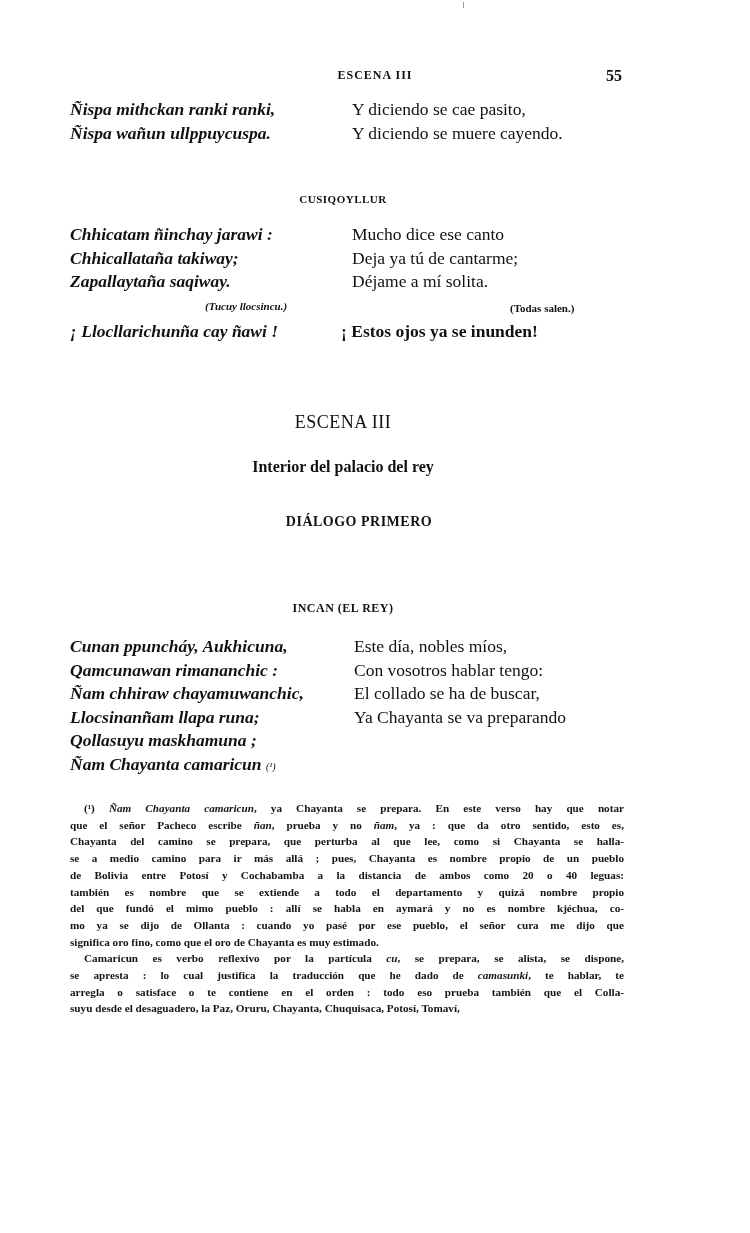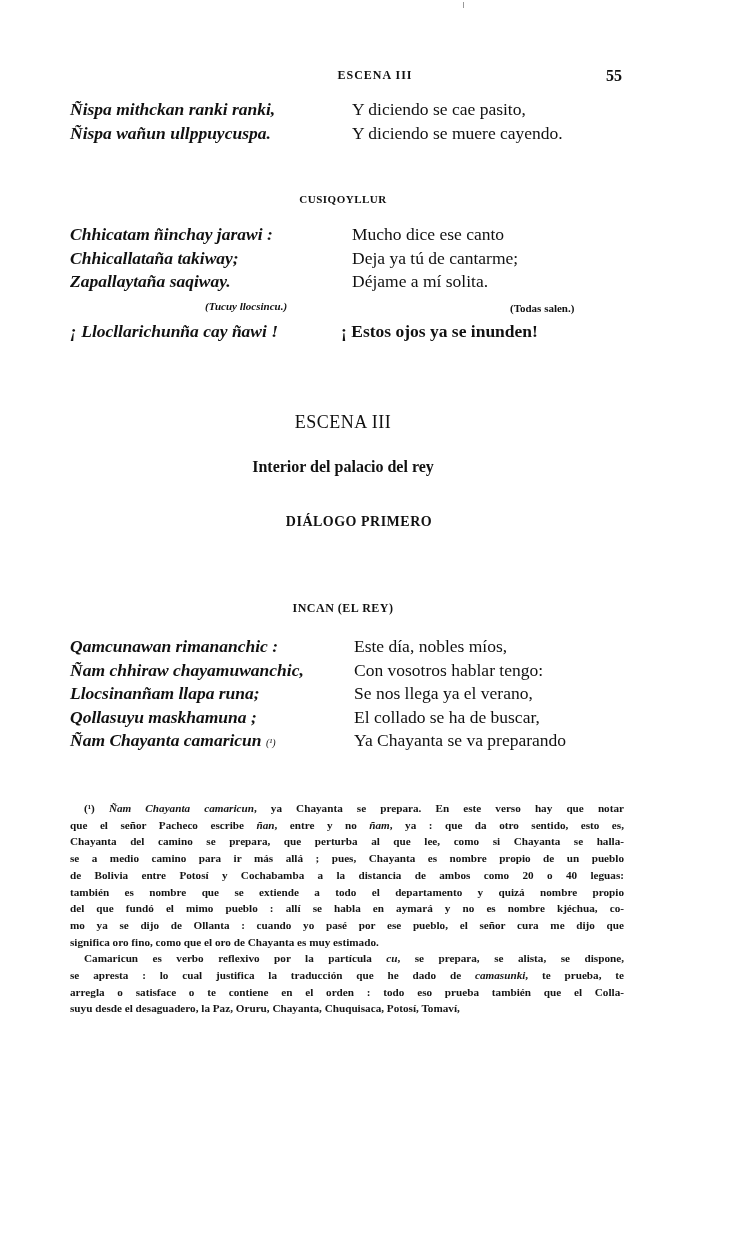--- a/index.html
+++ b/index.html
@@ -65,42 +65,42 @@
   <div class="abs stage" style="top:302px; left:510px;font-family:Liberation Serif, serif;">(Todas salen.)</div>
   <div class="abs verse quechua" style="top:320px; left:70px;">¡ Llocllarichunña cay ñawi !</div>
   <div class="abs verse spanish" style="top:320px; left:341px; font-weight:bold;">¡ Estos ojos ya se inunden!</div>
 
   <div class="abs scene-title">ESCENA III</div>
   <div class="abs subtitle" style="top:458px;">Interior del palacio del rey</div>
   <div class="abs dialogue">DIÁLOGO PRIMERO</div>
 
   <div class="abs speaker" style="top:601px; width:686px; font-size:12px;">INCAN (EL REY)</div>
   <div class="abs verse quechua" style="top:635px; left:70px;">
+    <span class="line">Cunan ppuncháy, Aukhicuna,</span>
     <span class="line">Qamcunawan rimananchic :</span>
     <span class="line">Ñam chhiraw chayamuwanchic,</span>
     <span class="line">Llocsinanñam llapa runa;</span>
     <span class="line">Qollasuyu maskhamuna ;</span>
     <span class="line"><span>Ñam Chayanta camaricun</span> <span class="ref">(¹)</span></span>
   </div>
   <div class="abs verse spanish" style="top:635px; left:354px;">
     <span class="line">Este día, nobles míos,</span>
     <span class="line">Con vosotros hablar tengo:</span>
-    <span class="line">Se nos llega ya el verano,</span>
     <span class="line">El collado se ha de buscar,</span>
     <span class="line">Ya Chayanta se va preparando</span>
   </div>
 
   <div class="footnote" id="footnote">
       <span class="line indent"><span>(¹) </span><em>Ñam Chayanta camaricun</em><span>, ya Chayanta se prepara. En este verso hay que notar</span></span>
-      <span class="line"><span>que el señor Pacheco escribe </span><em>ñan</em><span>, entre y no </span><em>ñam</em><span>, ya : que da otro sentido, esto es,</span></span>
+      <span class="line"><span>que el señor Pacheco escribe </span><em>ñan</em><span>, prueba y no </span><em>ñam</em><span>, ya : que da otro sentido, esto es,</span></span>
       <span class="line"><span>Chayanta del camino se prepara, que perturba al que lee, como si Chayanta se halla-</span></span>
       <span class="line"><span>se a medio camino para ir más allá ; pues, Chayanta es nombre propio de un pueblo</span></span>
       <span class="line"><span>de Bolivia entre Potosí y Cochabamba a la distancia de ambos como 20 o 40 leguas:</span></span>
       <span class="line"><span>también es nombre que se extiende a todo el departamento y quizá nombre propio</span></span>
       <span class="line"><span>del que fundó el mimo pueblo : allí se habla en aymará y no es nombre kjéchua, co-</span></span>
       <span class="line"><span>mo ya se dijo de Ollanta : cuando yo pasé por ese pueblo, el señor cura me dijo que</span></span>
       <span class="line last"><span>significa oro fino, como que el oro de Chayanta es muy estimado.</span></span>
       <span class="line indent"><span>Camaricun es verbo reflexivo por la partícula </span><em>cu</em><span>, se prepara, se alista, se dispone,</span></span>
-      <span class="line"><span>se apresta : lo cual justifica la traducción que he dado de </span><em>camasunki</em><span>, te prueba, te</span></span>
+      <span class="line"><span>se apresta : lo cual justifica la traducción que he dado de </span><em>camasunki</em><span>, te hablar, te</span></span>
       <span class="line"><span>arregla o satisface o te contiene en el orden : todo eso prueba también que el Colla-</span></span>
       <span class="line last"><span>suyu desde el desaguadero, la Paz, Oruru, Chayanta, Chuquisaca, Potosí, Tomaví,</span></span>
     </div>
 </div>
 
 </body></html>

